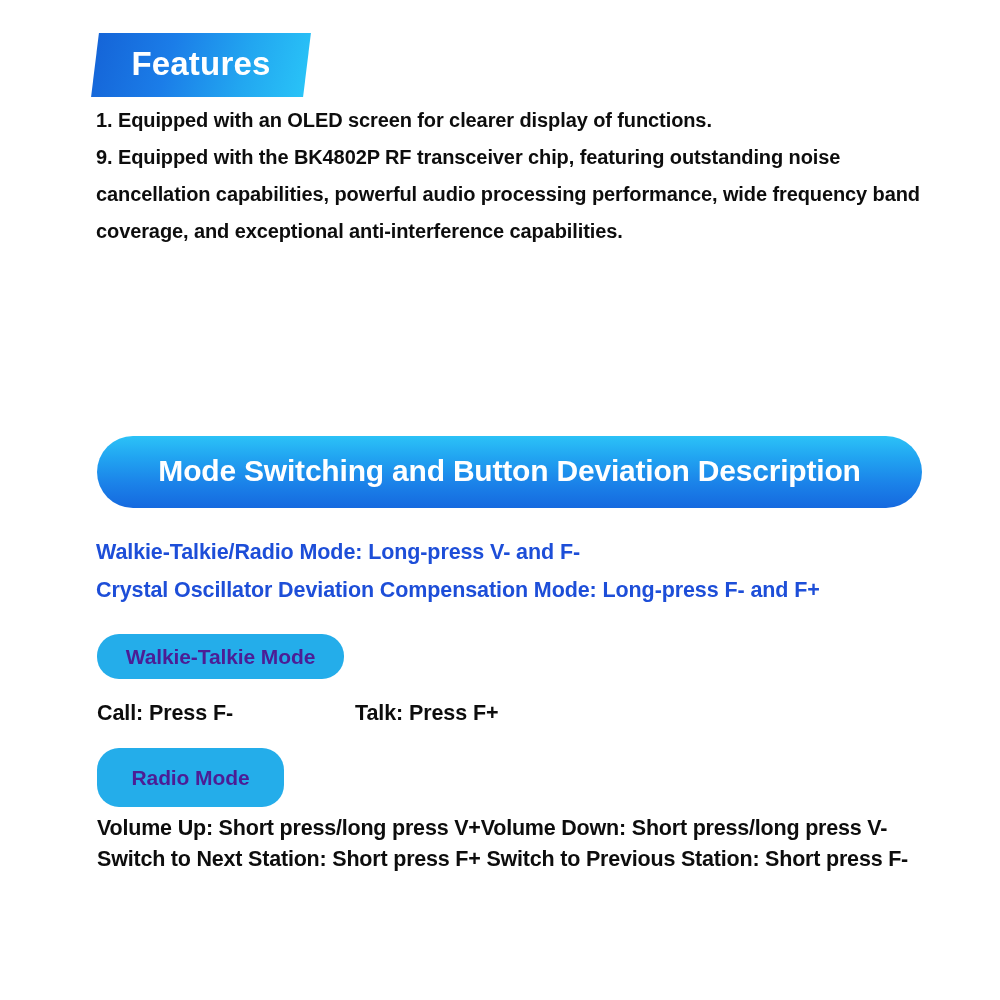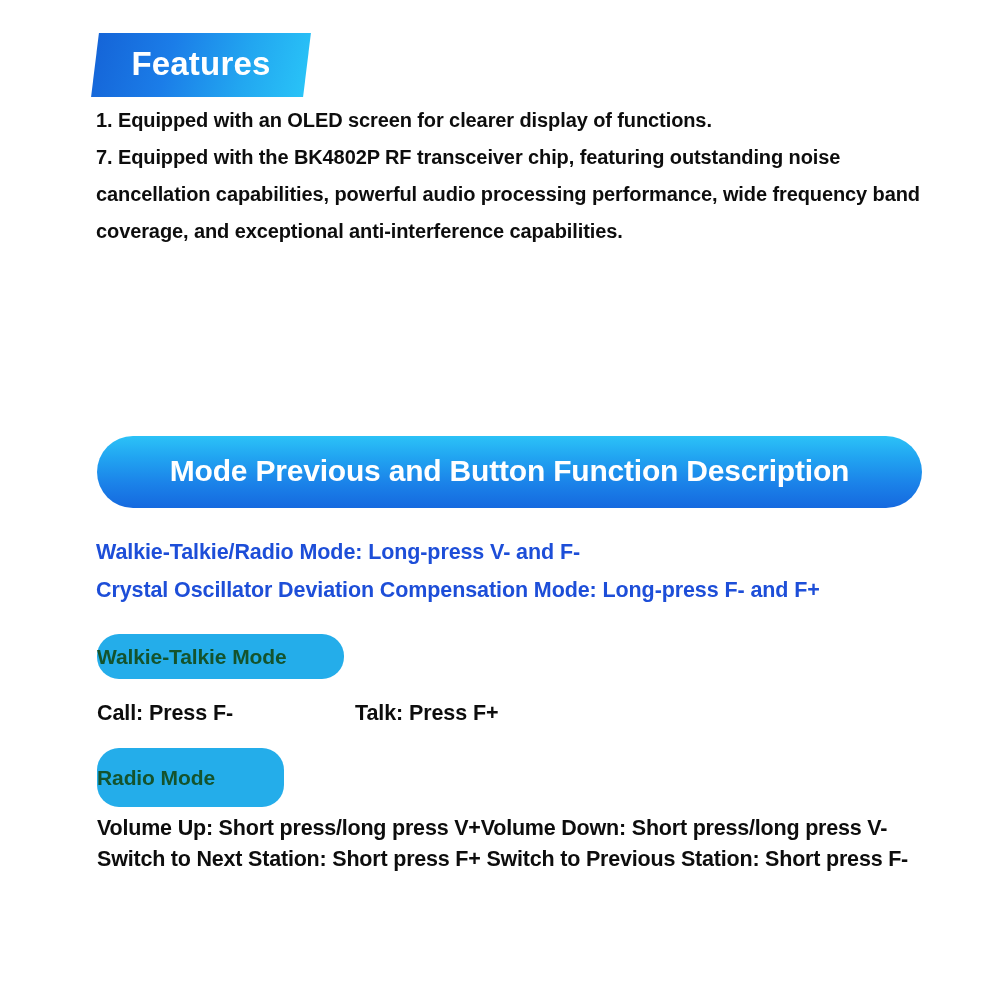--- a/index.html
+++ b/index.html
@@ -99,21 +99,22 @@
   }
   .mode-lines p { margin: 0; }
 
   
   .pill {
     position: absolute;
     background: #24ADEA;
     border-radius: 22px;
     display: flex;
     align-items: center;
-    color: #14532d;
+    justify-content: center;
+    color: #4c1d95;
     font-weight: 700;
     letter-spacing: -0.1px;
   }
   .pill-walkie {
     left: 97px;
     top: 634px;
     width: 247px;
     height: 45px;
     font-size: 21px;
   }
@@ -164,25 +165,25 @@
 
 <div class="page">
 
   <div class="features-banner">
     <div class="shape"></div>
     <div class="label">Features</div>
   </div>
 
   <div class="features-text">
     <p>1. Equipped with an OLED screen for clearer display of functions.</p>
-    <p>7. Equipped with the BK4802P RF transceiver chip, featuring outstanding noise cancellation capabilities, powerful audio processing performance, wide frequency band coverage, and exceptional anti-interference capabilities.</p>
+    <p>9. Equipped with the BK4802P RF transceiver chip, featuring outstanding noise cancellation capabilities, powerful audio processing performance, wide frequency band coverage, and exceptional anti-interference capabilities.</p>
   </div>
 
   <div class="section-banner">
-    <div class="label">Mode Previous and Button Function Description</div>
+    <div class="label">Mode Switching and Button Deviation Description</div>
   </div>
 
   <div class="mode-lines">
     <p>Walkie-Talkie/Radio Mode: Long-press V- and F-</p>
     <p>Crystal Oscillator Deviation Compensation Mode: Long-press F- and F+</p>
   </div>
 
   <div class="pill pill-walkie">
     <span>Walkie-Talkie Mode</span>
   </div>

